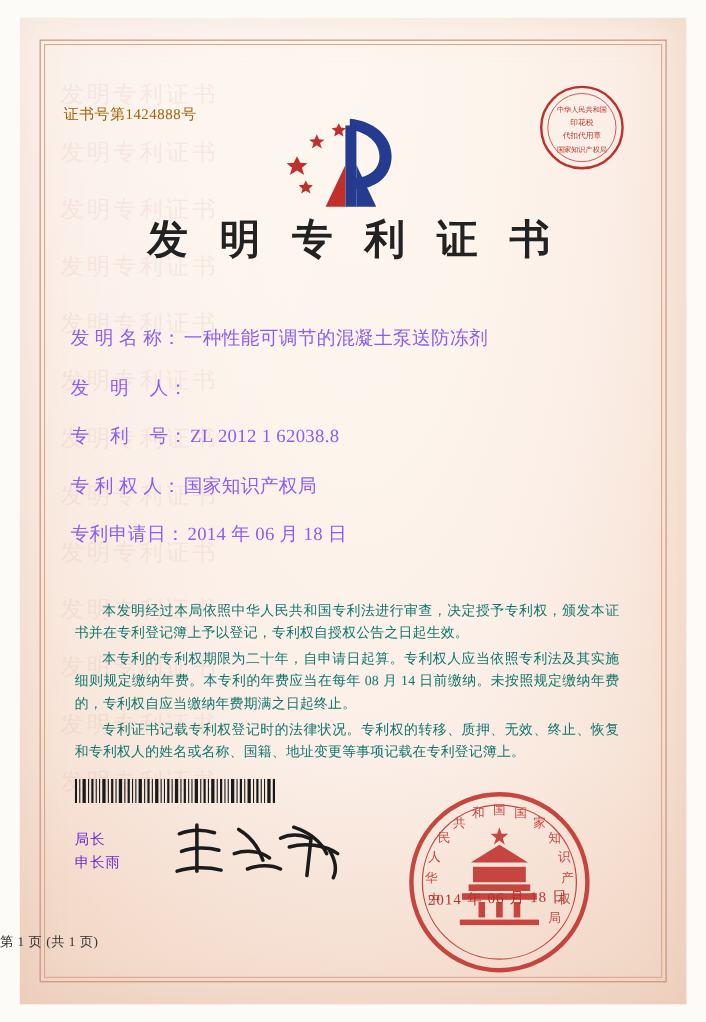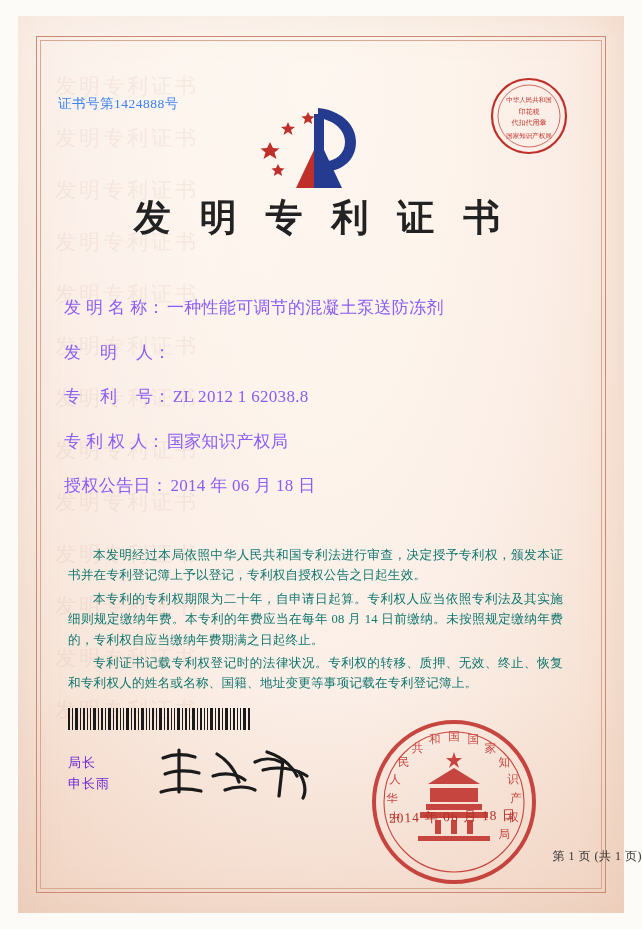--- a/index.html
+++ b/index.html
@@ -74,21 +74,21 @@
     white-space: nowrap;
     pointer-events: none;
     user-select: none;
   }
   .wm-row { display: block; }
   .cert-no {
     position: absolute;
     left: 58px;
     top: 95px;
     font-size: 13.5px;
-    color: #3b82f6;
+    color: #a16207;
     letter-spacing: 0.5px;
   }
   
   .logo {
     position: absolute;
     left: 252px;
     top: 100px;
     width: 110px;
     height: 92px;
   }
@@ -187,21 +187,21 @@
     font-size: 13.5px;
     color: #b4322c;
     letter-spacing: 1px;
     transform: rotate(-1.5deg);
   }
   .page-foot {
     position: absolute;
     left: 0;
     top: 848px;
     width: 642px;
-    text-align: right;
+    text-align: left;
     font-size: 12px;
     color: #333;
     letter-spacing: 0.5px;
   }
 </style>
 </head>
 <body>
 
 <div class="page">
   <div class="paper"></div>
@@ -264,21 +264,21 @@
     </div>
     <div class="field-row">
       <span class="field-label">专    利    号：</span>
       <span class="field-value">ZL 2012 1 62038.8</span>
     </div>
     <div class="field-row">
       <span class="field-label">专 利 权 人：</span>
       <span class="field-value">国家知识产权局</span>
     </div>
     <div class="field-row">
-      <span class="field-label">授权公告日：</span>
+      <span class="field-label">专利申请日：</span>
       <span class="field-value">2014 年 06 月 18 日</span>
     </div>
   </div>
 
   <div class="body-text">
     <p>本发明经过本局依照中华人民共和国专利法进行审查，决定授予专利权，颁发本证书并在专利登记簿上予以登记，专利权自授权公告之日起生效。</p>
     <p>本专利的专利权期限为二十年，自申请日起算。专利权人应当依照专利法及其实施细则规定缴纳年费。本专利的年费应当在每年 08 月 14 日前缴纳。未按照规定缴纳年费的，专利权自应当缴纳年费期满之日起终止。</p>
     <p>专利证书记载专利权登记时的法律状况。专利权的转移、质押、无效、终止、恢复和专利权人的姓名或名称、国籍、地址变更等事项记载在专利登记簿上。</p>
   </div>
 

